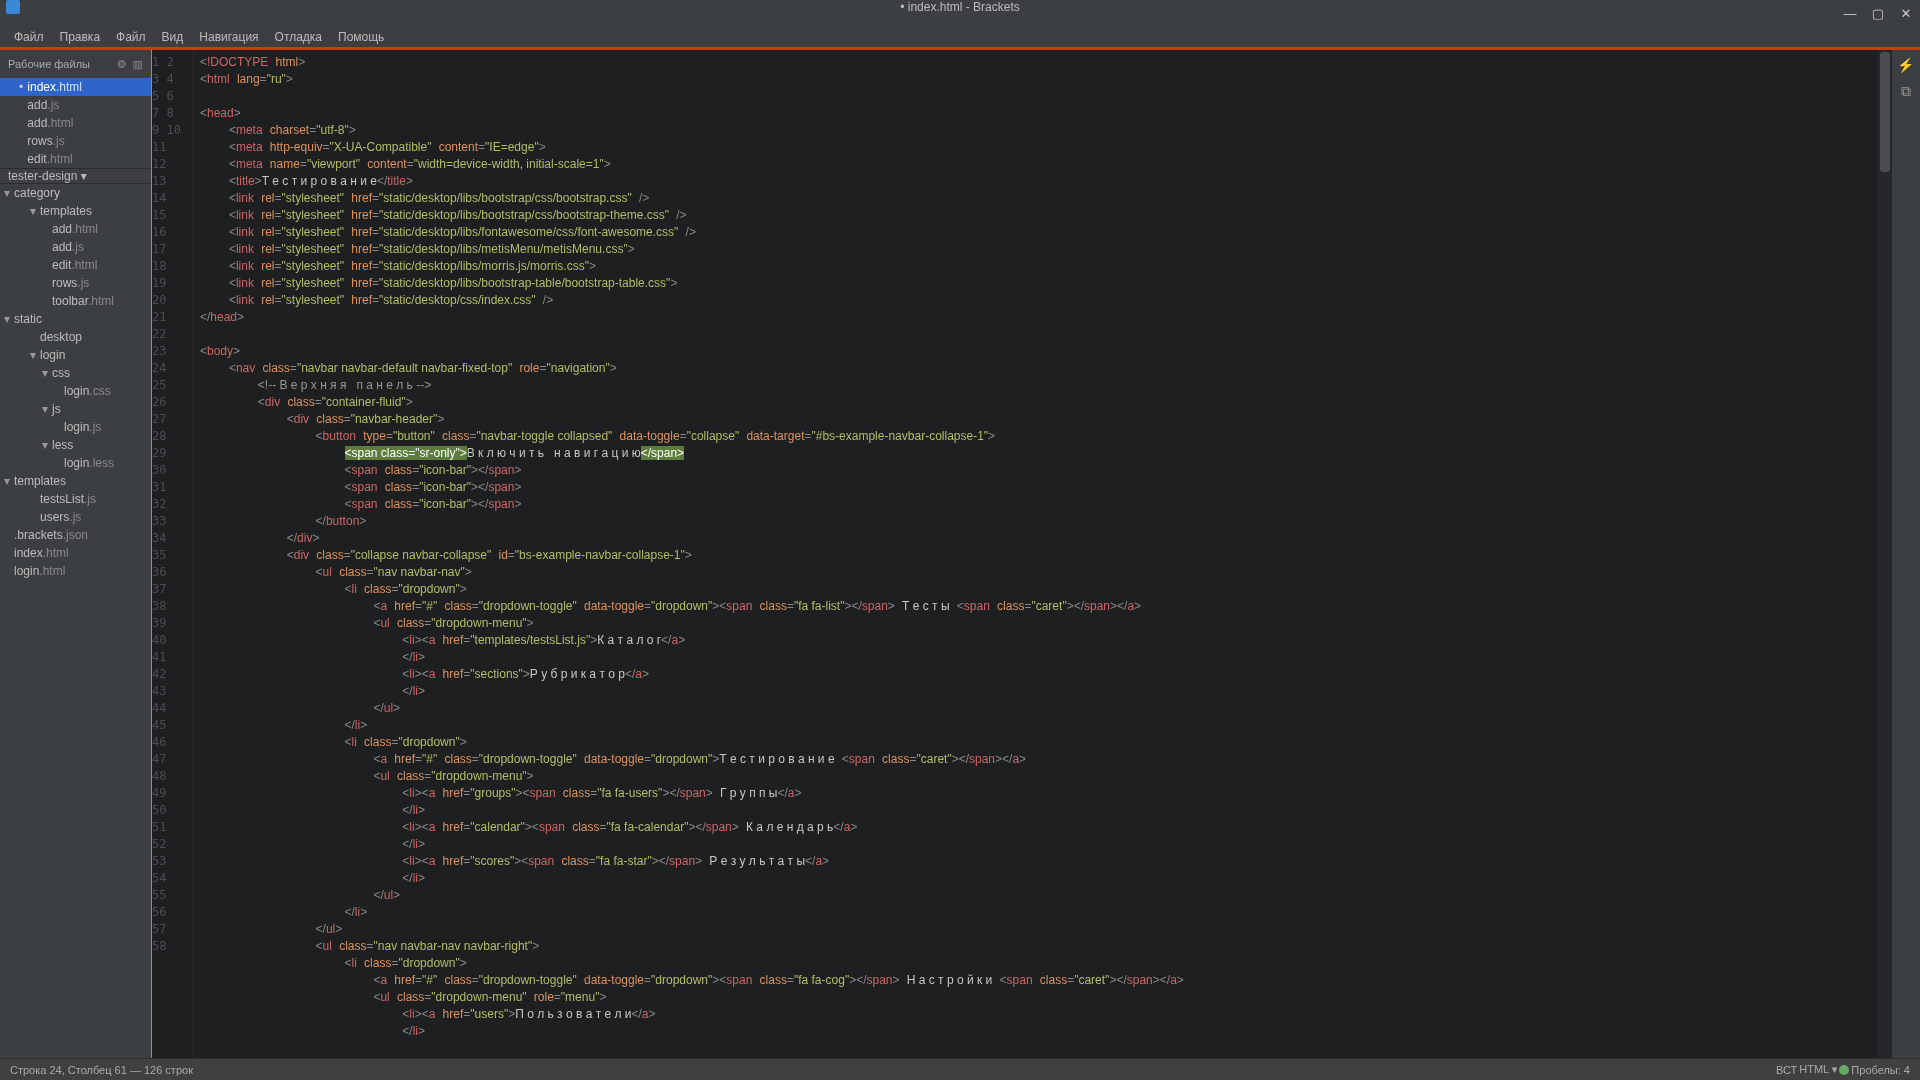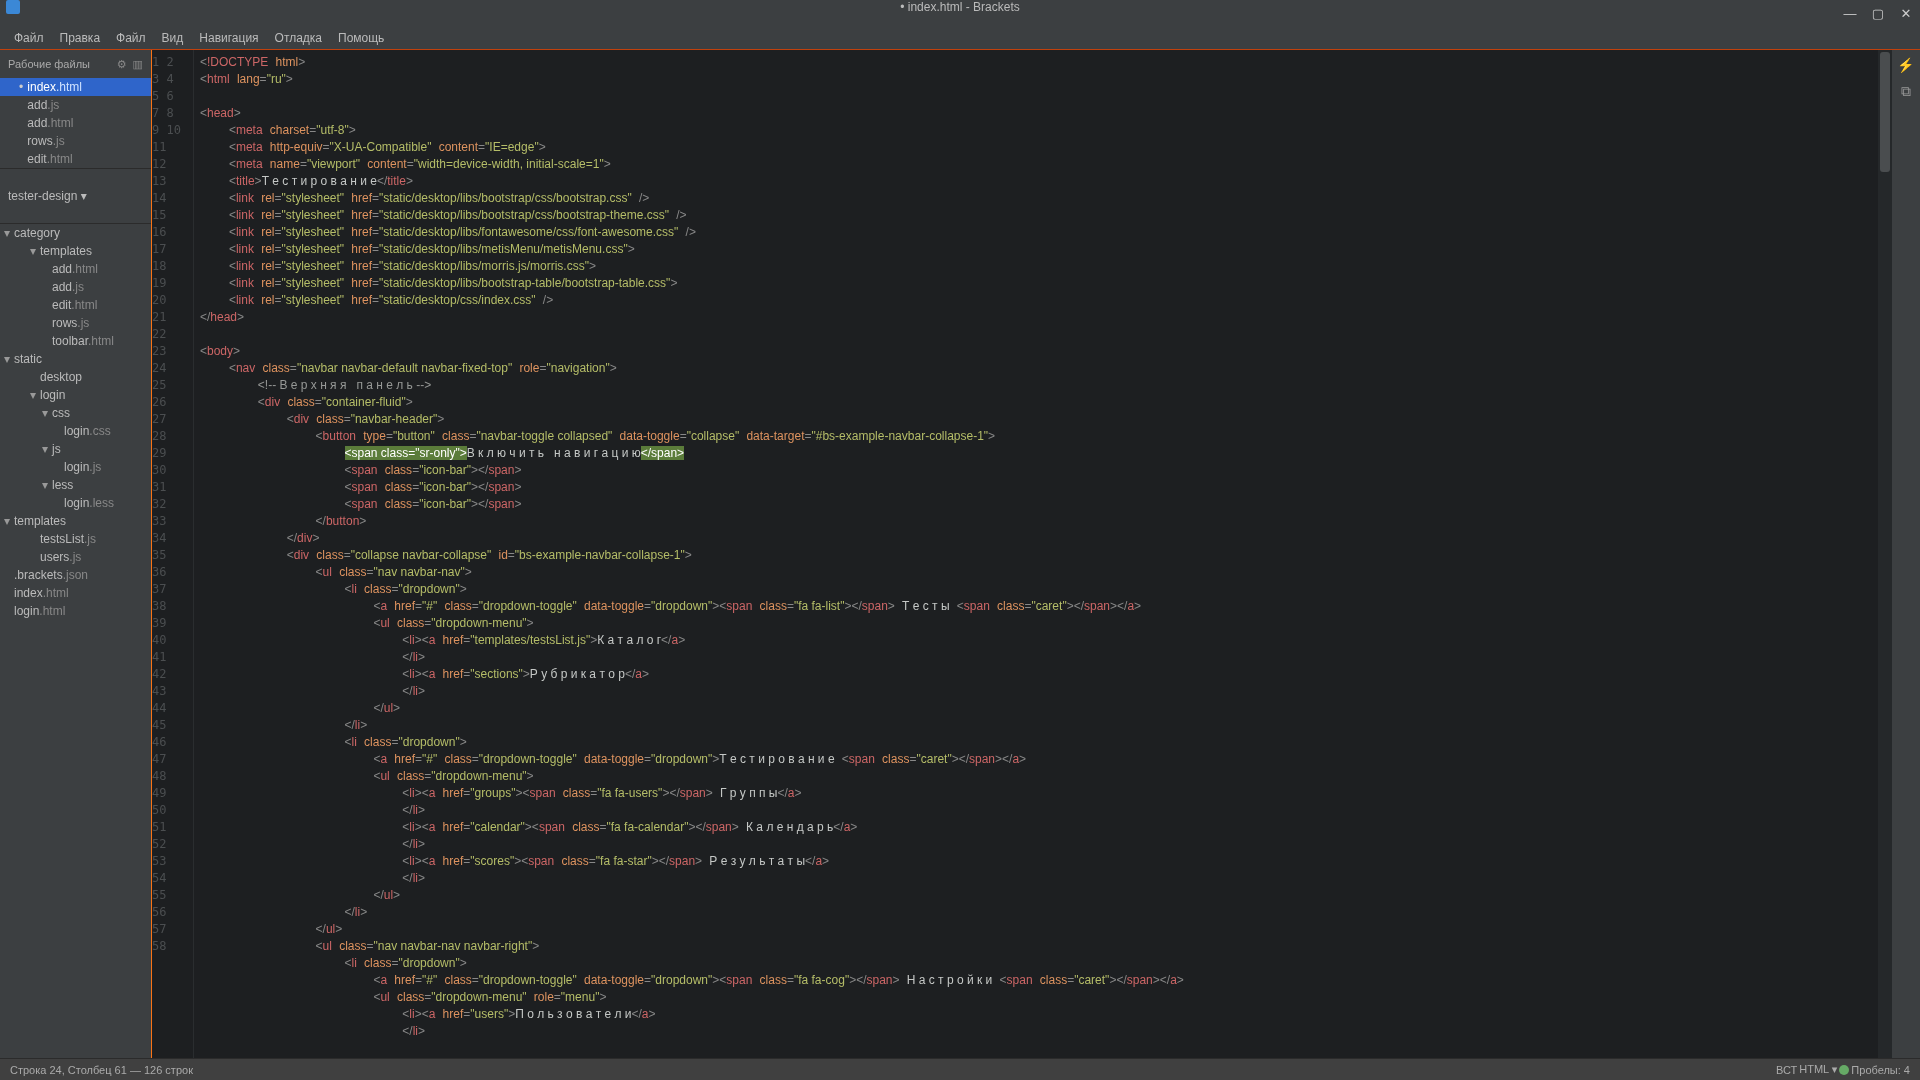--- a/index.html
+++ b/index.html
@@ -3,33 +3,33 @@
 <meta charset="utf-8">
 <style>
 *{margin:0;padding:0;box-sizing:border-box;font-family:"Segoe UI",Arial,sans-serif}
 body{background:#1d1f21;color:#c5c8c6;font-size:12px;overflow:hidden}
 .app{display:flex;flex-direction:column;height:100vh;width:100vw}
 .titlebar{height:26px;background:#3c3f41;display:flex;align-items:flex-start;position:relative}
 .titlebar .icon{width:14px;height:14px;background:#3b88d6;margin:0 6px;border-radius:2px}
 .titlebar .title{position:absolute;left:50%;transform:translateX(-50%);color:#bbb;font-size:12px}
 .titlebar .winctrls{margin-left:auto;display:flex}
 .titlebar .winctrls div{width:28px;height:26px;display:flex;align-items:center;justify-content:center;color:#ccc;font-size:13px}
-.menubar{height:24px;background:#3c3f41;display:flex;align-items:center;padding:0 6px;border-bottom:1px solid #c2410c}
+.menubar{height:24px;background:#3c3f41;display:flex;align-items:center;padding:0 6px;border-bottom:3px solid #c2410c}
 .menubar span{padding:0 8px;color:#bbb;font-size:12px;cursor:pointer}
 .main{flex:1;display:flex;overflow:hidden}
 .sidebar{width:152px;background:#3c3f41;display:flex;flex-direction:column;border-right:1px solid #f97316}
 .sidebar .sec-head{height:28px;display:flex;align-items:center;padding:0 8px;color:#aaa;font-size:11px;position:relative}
 .sidebar .sec-head .tools{margin-left:auto;display:flex;gap:6px;color:#888}
 .sidebar .tree{flex:1;overflow:auto}
 .sidebar .item{padding:2px 8px 2px 18px;color:#bbb;font-size:12px;white-space:nowrap;cursor:pointer}
 .sidebar .item.sel{background:#2f65ca;color:#fff}
 .sidebar .item .dot{display:inline-block;width:6px;text-align:center;color:#ccc}
 .sidebar .item .ext{color:#888}
 .sidebar .item.sel .ext{color:#cfe2ff}
-.sidebar .proj{padding:20px 8px;color:#bbb;font-size:12px;border-top:1px solid #2b2b2b;border-bottom:1px solid #2b2b2b}
+.sidebar .proj{padding:0 8px;color:#bbb;font-size:12px;border-top:1px solid #2b2b2b;border-bottom:1px solid #2b2b2b}
 .sidebar .depth1{padding-left:4px}
 .sidebar .depth2{padding-left:30px}
 .sidebar .depth3{padding-left:42px}
 .sidebar .depth4{padding-left:54px}
 .sidebar .tri{display:inline-block;width:10px;color:#999}
 .editor{flex:1;display:flex;background:#1d1f21;position:relative}
 .gutter{width:42px;background:#1d1f21;text-align:left;padding:4px 8px 4px 0;color:#4b4e50;font-family:Consolas,monospace;font-size:12px;line-height:17px;border-right:1px solid #2a2d2f;user-select:none}
 .code{flex:1;padding:4px 0 4px 6px;font-family:Consolas,monospace;font-size:12px;line-height:17px;white-space:pre;overflow:auto}
 .t{color:#cc6666}.a{color:#de935f}.s{color:#b5bd68}.p{color:#888}.c{color:#969896}.w{color:#c5c8c6}
 .hl{background:#5b7c3a;color:#fff}

